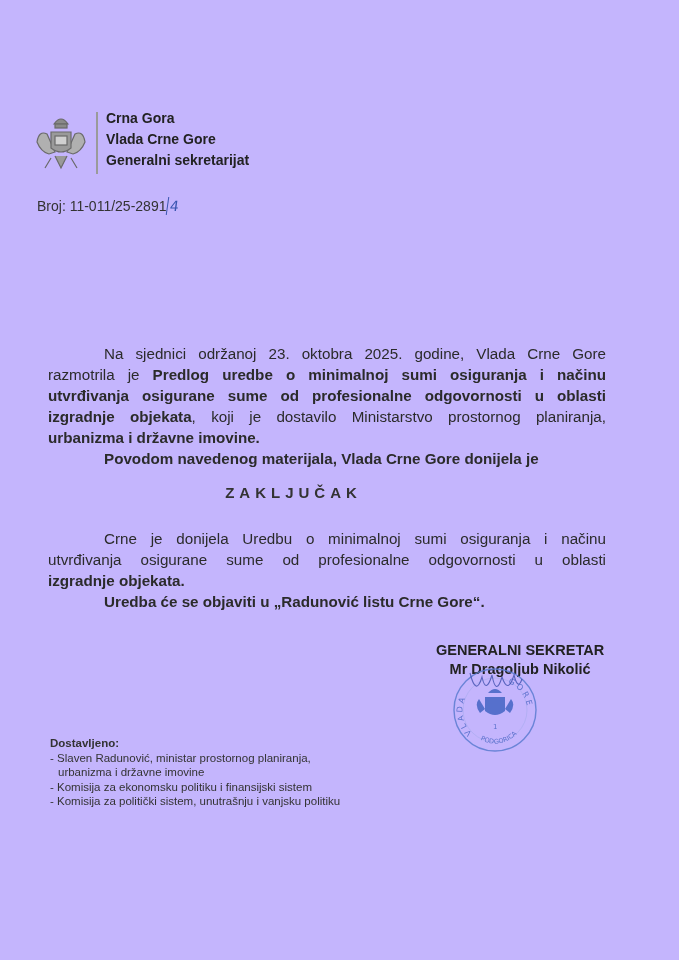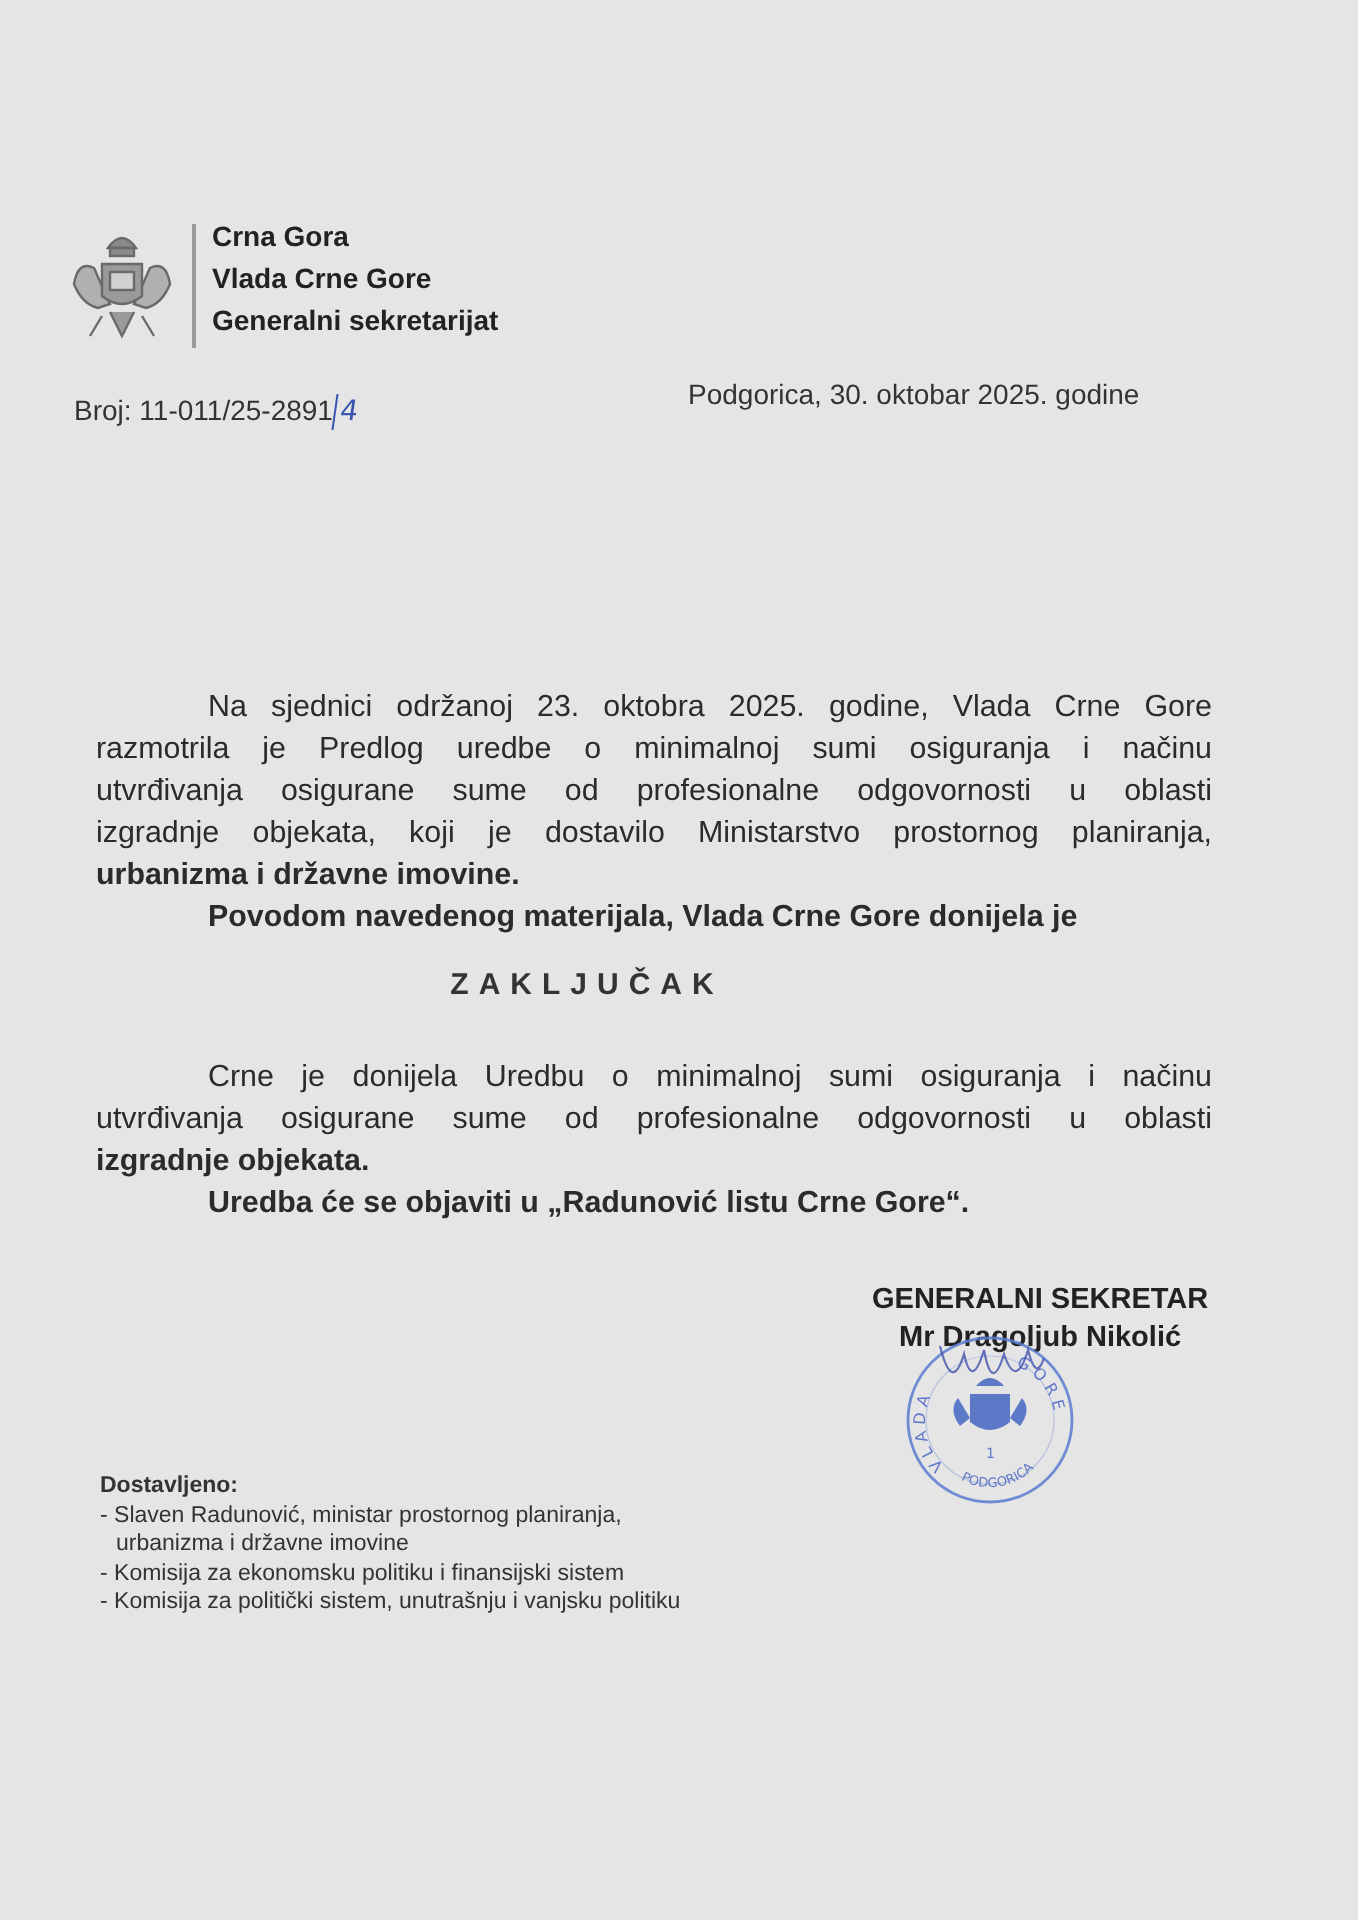--- a/index.html
+++ b/index.html
@@ -1,37 +1,37 @@
 <!DOCTYPE html>
 <html><head>
   <meta charset="utf-8">
   <style>
     html, body { margin: 0; padding: 0; background: #ffffff; }
     body { width: 679px; height: 960px; position: relative; overflow: hidden;
            font-family: "Liberation Sans", sans-serif; color: #2a2a2a; }
-    .page { position: absolute; left: 0; top: 0; width: 679px; height: 960px; background: #e5e5e5; }
+    .page { position: absolute; left: 0; top: 0; width: 679px; height: 960px; background: #c4b5fd; }
     .abs { position: absolute; white-space: nowrap; }
 
     
     .emblem { position: absolute; left: 33px; top: 112px; width: 56px; height: 62px; }
     .header-rule { position: absolute; left: 96px; top: 112px; width: 1.5px; height: 62px; background: #9a9a9a; }
     .header-lines { position: absolute; left: 106px; top: 108px; font-weight: bold; font-size: 14px; line-height: 21px; color: #222; }
     .header-lines div { white-space: nowrap; }
 
     .ref { left: 37px; top: 197px; font-size: 14px; color: #333; }
     .ref-hand { display: inline-block; color: #3a55b0; font-family: "DejaVu Sans", sans-serif; font-size: 14px;
                 border-left: 1.5px solid #3a55b0; padding-left: 2px; margin-left: 1px; transform: skewX(-8deg); line-height: 18px; }
     .date { left: 344px; top: 189px; font-size: 14px; color: #333; }
 
     
     .body { position: absolute; left: 48px; width: 558px; font-size: 15.2px; line-height: 21px; color: #2b2b2b; }
     .line { display: block; text-align: justify; text-align-last: justify; white-space: nowrap; }
     .line.last { text-align-last: left; font-weight: bold; }
     .indent { padding-left: 56px; }
-    .b { font-weight: normal; }
+    .b { font-weight: bold; }
 
     .title { left: 0; width: 587px; top: 484px; text-align: center; font-weight: bold; font-size: 15px;
              letter-spacing: 5px; color: #333; }
 
     
     .sig { position: absolute; left: 436px; top: 641px; font-weight: bold; font-size: 14.5px; line-height: 19px; color: #222; text-align: center; }
     .stamp { position: absolute; left: 452px; top: 667px; width: 86px; height: 86px; }
 
     
     .dist { position: absolute; left: 50px; top: 736px; font-size: 11.5px; line-height: 14.5px; color: #333; }
@@ -59,21 +59,20 @@
   <div class="header-rule"></div>
   <div class="header-lines">
     <div>Crna Gora</div>
     <div>Vlada Crne Gore</div>
     <div>Generalni sekretarijat</div>
   </div>
 
   <div class="abs ref">
     <span>Broj: 11-011/25-2891</span><span class="ref-hand">4</span>
   </div>
-  <div class="abs date">Podgorica, 30. oktobar 2025. godine</div>
 
   <div class="body" style="top:343px;">
     <span class="line indent">Na sjednici održanoj 23. oktobra 2025. godine, Vlada Crne Gore</span>
     <span class="line"><span>razmotrila je </span><span class="b">Predlog uredbe o minimalnoj sumi osiguranja i načinu</span></span>
     <span class="line b">utvrđivanja osigurane sume od profesionalne odgovornosti u oblasti</span>
     <span class="line"><span class="b">izgradnje objekata</span><span>, koji je dostavilo Ministarstvo prostornog planiranja,</span></span>
     <span class="line last">urbanizma i državne imovine.</span>
     <span class="line last indent">Povodom navedenog materijala, Vlada Crne Gore donijela je</span>
   </div>
 

